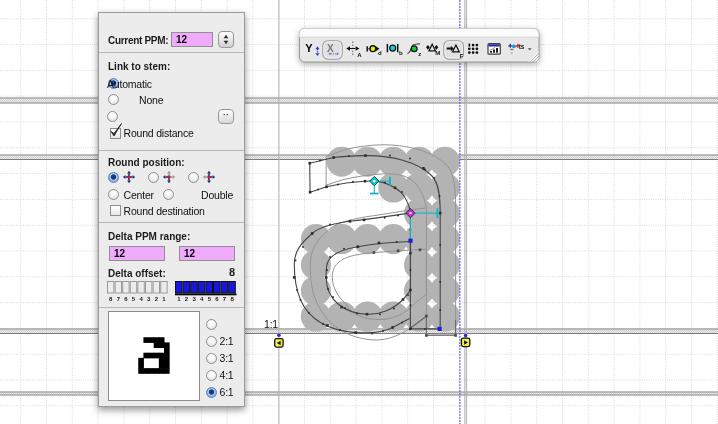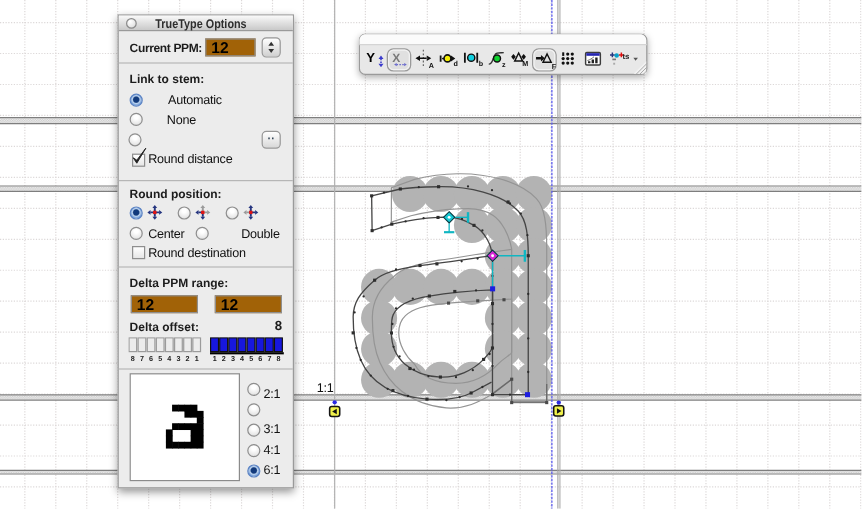--- a/index.html
+++ b/index.html
@@ -14,21 +14,21 @@
   font-size:10.5px;color:#1c1c1c;}
 #ptitle{position:absolute;left:0;top:0;width:100%;height:12px;
   background:linear-gradient(#fafafa,#e3e3e3 45%,#c9c9c9);border-bottom:1px solid #9a9a9a;}
 #pclose{position:absolute;left:6px;top:2px;width:7px;height:7px;border-radius:50%;
   border:1px solid #8a8a8a;background:radial-gradient(circle at 35% 30%,#fff,#d8d8d8);}
 #ptext{position:absolute;left:-4px;top:1px;width:100%;text-align:center;font-weight:bold;
   font-size:10.5px;color:#2e2e2e;transform:scaleX(.86);}
 .lbl{position:absolute;font-weight:bold;color:#1c1c1c;font-size:10px;white-space:nowrap;}
 .rlbl{position:absolute;font-weight:normal;color:#111;font-size:10.5px;white-space:nowrap;letter-spacing:-0.2px;}
 .sep{position:absolute;left:0;width:100%;height:1px;background:#b6b6b6;}
-.inp{position:absolute;background:#a16207;border:1px solid #8f8f8f;font-size:13px;color:#000;font-weight:bold;
+.inp{position:absolute;background:#f0abfc;border:1px solid #8f8f8f;font-size:10px;color:#000;font-weight:bold;
   padding:0 0 0 4px;line-height:13px;height:13px;}
 .radio{position:absolute;width:9px;height:9px;border-radius:50%;
   border:1px solid #8e8e8e;background:radial-gradient(circle at 50% 30%,#fff 20%,#e8e8e8 70%,#cfcfcf);}
 .radio.sel{border:1px solid #5b83c4;
   background:radial-gradient(circle at 50% 45%,#123a7c 0 2.2px,#bcd3ee 3.2px,#7ea6dd 4.4px,#a8c4e8);}
 .chk{position:absolute;width:9px;height:9px;border:1px solid #8e8e8e;
   background:linear-gradient(#fff,#e6e6e6);}
 </style>
 </head>
 <body>
@@ -243,36 +243,32 @@
         <circle cx="278.9" cy="335.3" r="1.8" fill="#2a2ae4"></circle>
         <circle cx="465.6" cy="335.5" r="1.8" fill="#2a2ae4"></circle>
         <rect x="274.7" y="338.7" width="8.4" height="8.4" rx="1.8" fill="#f0f14b" stroke="#151515" stroke-width="1.3"></rect>
         <path d="M280.6,340.7 L276.8,343 L280.6,345.3 Z" fill="#111"></path>
         <rect x="461.4" y="338.2" width="8.4" height="8.4" rx="1.8" fill="#f0f14b" stroke="#151515" stroke-width="1.3"></rect>
         <path d="M464.09999999999997,340.2 L467.9,342.5 L464.09999999999997,344.8 Z" fill="#111"></path>
       </g>
 </svg>
 
 <div id="panel">
-  <div id="ptitle">
-        <div id="pclose"></div>
-        <div id="ptext">TrueType Options</div>
-      </div>
   <div class="lbl" style="left:9px;top:22px;letter-spacing:-0.3px;">Current PPM:</div>
   <div class="inp" style="left:72px;top:19px;width:36px;">12</div>
   <div style="position:absolute;left:119px;top:18px;width:14px;height:15px;border:1px solid #979797;border-radius:4px;background:linear-gradient(#fff,#d0d0d0);">
      <svg width="14" height="15">
           <path d="M7,2.8 L9.4,6.2 L4.6,6.2 Z M7,12.2 L9.4,8.8 L4.6,8.8 Z" fill="#333"></path>
         </svg>
   </div>
   <div class="sep" style="top:38.5px;"></div>
 
   <div class="lbl" style="left:9px;top:47.5px;">Link to stem:</div>
   <div class="radio sel" style="left:9px;top:65px;"></div>
-  <div class="rlbl" style="left:41px;top:64.5px;">Automatic</div>
+  <div class="rlbl" style="left:8px;top:64.5px;">Automatic</div>
   <div class="radio" style="left:9px;top:81px;"></div>
   <div class="rlbl" style="left:40px;top:81px;">None</div>
   <div class="radio" style="left:8px;top:98px;"></div>
   <div style="position:absolute;left:119px;top:96px;width:14px;height:13px;border:1px solid #979797;border-radius:4px;background:linear-gradient(#fff,#d8d8d8);text-align:center;font-weight:bold;color:#345;font-size:9px;line-height:11px;">··</div>
   <div class="chk" style="left:11px;top:114.5px;"></div>
   <svg width="16" height="16" style="position:absolute;left:10px;top:109px;">
         <path d="M2,9.5 L5,14 L12.5,1.5 L5,11.5 Z" fill="#222" stroke="#222" stroke-width="0.8"></path>
       </svg>
   <div class="rlbl" style="left:24.5px;top:113.5px;">Round distance</div>
   <div class="sep" style="top:136.5px;"></div>
@@ -389,21 +385,21 @@
           <rect x="34.4" y="56.150000000000006" width="5.65" height="5.65" fill="#000"></rect>
           <rect x="39.55" y="56.150000000000006" width="5.65" height="5.65" fill="#000"></rect>
           <rect x="44.7" y="56.150000000000006" width="5.65" height="5.65" fill="#000"></rect>
           <rect x="49.85" y="56.150000000000006" width="5.65" height="5.65" fill="#000"></rect>
           <rect x="55" y="56.150000000000006" width="5.65" height="5.65" fill="#000"></rect>
         </svg>
   </div>
   <div class="radio" style="left:106.5px;top:305.5px;"></div>
       <div class="rlbl" style="left:129px;top:305px;margin-left:36px;">1:1</div>
   <div class="radio" style="left:106.5px;top:322.5px;"></div>
-      <div class="rlbl" style="left:120.5px;top:310px;">2:1</div>
+      <div class="rlbl" style="left:120.5px;top:322px;">2:1</div>
   <div class="radio" style="left:106.5px;top:339.5px;"></div>
       <div class="rlbl" style="left:120.5px;top:339px;">3:1</div>
   <div class="radio" style="left:106.5px;top:356.5px;"></div>
       <div class="rlbl" style="left:120.5px;top:356px;">4:1</div>
   <div class="radio sel" style="left:106.5px;top:373.5px;"></div>
       <div class="rlbl" style="left:120.5px;top:373px;">6:1</div>
 </div>
 
 <svg id="tsvg" width="241" height="35" viewBox="0 0 241 35">
       <rect x="0.5" y="0.5" width="239.5" height="33.5" rx="5" fill="#e8e8e8" stroke="#9a9a9a" stroke-width="1"></rect>

